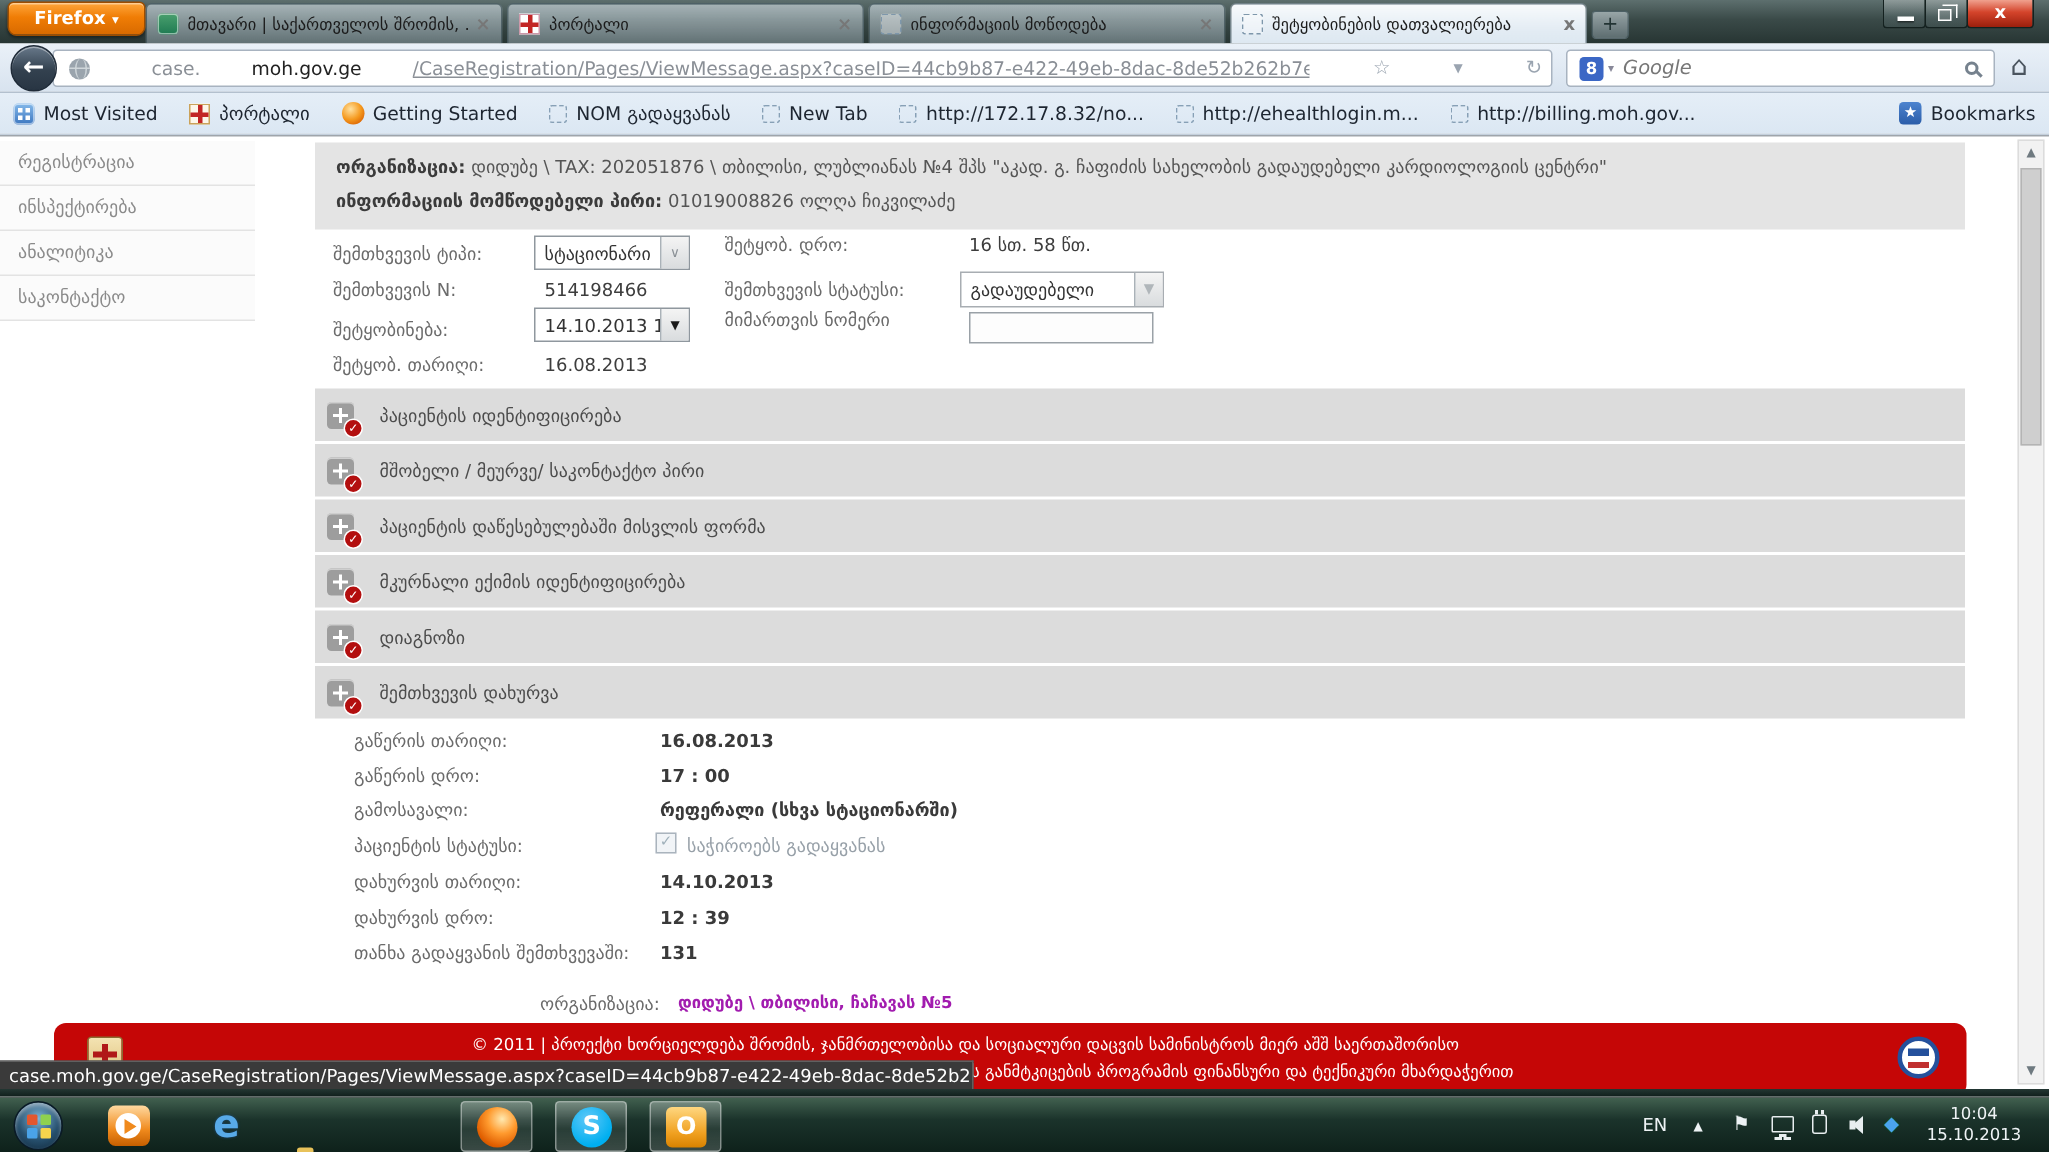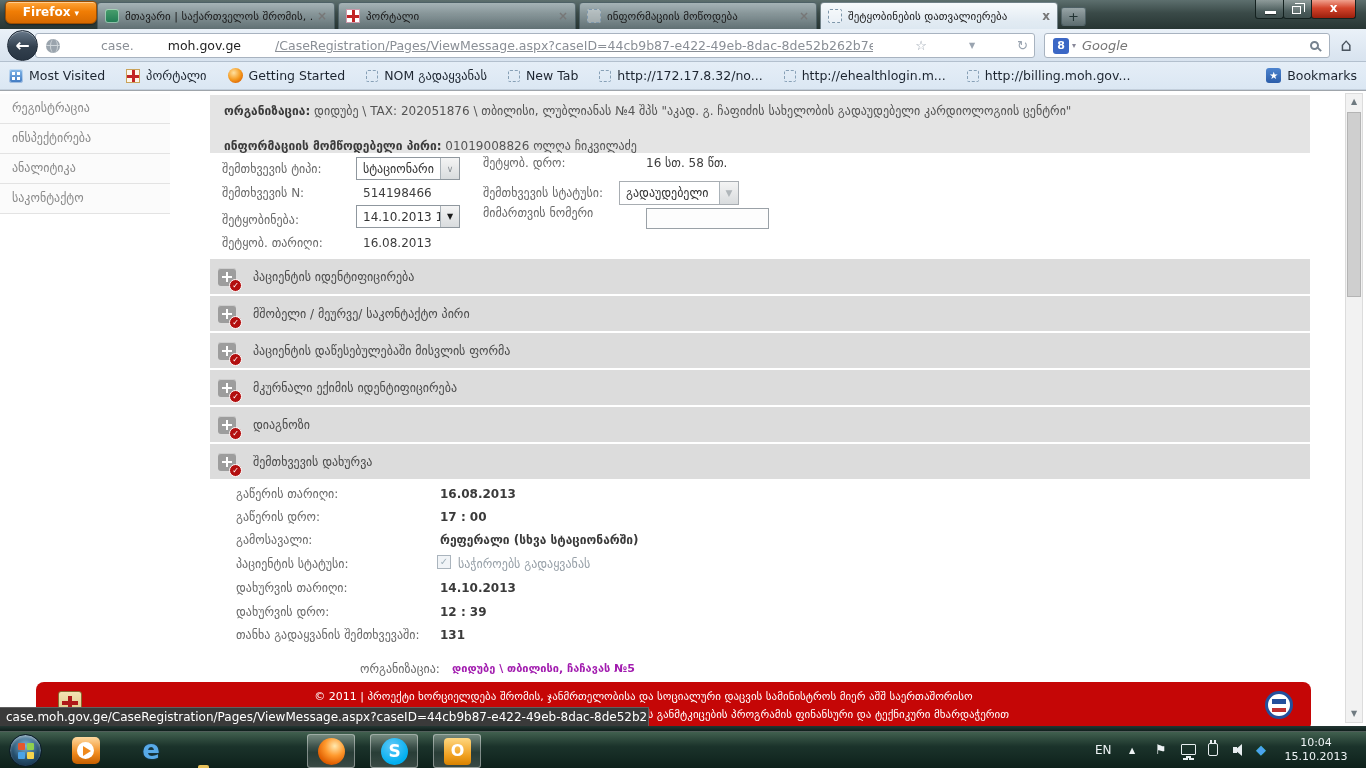--- a/index.html
+++ b/index.html
@@ -83,21 +83,21 @@
   .bm-right { margin-left:auto; display:flex; align-items:center; cursor:pointer; }
   .ic-bmstar { width:15px; height:15px; border-radius:3px; background:linear-gradient(#4d84cf,#2b5da9); color:#fff; font-size:10px; line-height:15px; text-align:center; margin-right:6px; }
 
   
   .viewport { position:absolute; top:90px; left:0; width:1366px; height:636px; background:#fff; border-top:1px solid #9fa5ab; overflow:hidden; }
 
   .side-item { position:absolute; left:0; width:170px; height:30px; background:#fbfbfb;
     border-bottom:1px solid #e3e3e3; color:#8b8b8b; font-size:12px; line-height:29px; padding-left:12px; cursor:pointer; }
 
   .hdr { position:absolute; left:210px; top:4px; width:1100px; height:58px; background:#e4e4e4; padding:9px 14px; font-size:12px; }
-  .hdr .l1 { margin-bottom:21px; }
+  .hdr .l1 { margin-bottom:9px; }
   .hdr b { color:#3b3b3b; } .hdr span.v { color:#555; }
 
   .flabel { position:absolute; font-size:12px; color:#6b6b6b; }
   .fvalue { position:absolute; font-size:12px; color:#3d3d3d; }
   .dd { position:absolute; background:#fff; border:1px solid #8f979e; display:flex; align-items:center; font-size:12px; color:#333; }
   .dd .dtext { flex:1; padding-left:6px; white-space:nowrap; overflow:hidden; }
   .dd .dbtn { width:19px; align-self:stretch; border-left:1px solid #aab2b8; background:linear-gradient(#f4f4f4,#d9dcde);
     color:#8a9096; font-size:9px; display:flex; align-items:center; justify-content:center; cursor:pointer; }
   .dd .dbtn.dark { color:#1a1a1a; font-size:8px; }
   .dd.disabled { border-color:#a8adb2; } .dd.disabled .dbtn { color:#b0b6ba; }
@@ -303,21 +303,21 @@
     <div class="dd" style="left:356px; top:114px; width:104px; height:23px">
       <span class="dtext">14.10.2013 12:39</span>
       <span class="dbtn dark">▼</span>
     </div>
     <div class="flabel" style="left:222px; top:145px">შეტყობ. თარიღი:</div>
     <div class="fvalue" style="left:363px; top:145px">16.08.2013</div>
 
     <div class="flabel" style="left:483px; top:65px">შეტყობ. დრო:</div>
     <div class="fvalue" style="left:646px; top:65px">16 სთ. 58 წთ.</div>
     <div class="flabel" style="left:483px; top:95px">შემთხვევის სტატუსი:</div>
-    <div class="dd disabled" style="left:619px; top:90px; width:120px; height:24px">
+    <div class="dd disabled" style="left:640px; top:90px; width:136px; height:24px">
       <span class="dtext">გადაუდებელი</span>
       <span class="dbtn">▼</span>
     </div>
     <div class="flabel" style="left:483px; top:115px">მიმართვის ნომერი</div>
     <input class="txtinput" style="left: 646px; top: 117px; width: 123px; height: 21px;">
 
     <div class="acc" style="top:168px">
       <span class="acc-ic">
           <span class="acc-badge">✓</span>
         </span>

